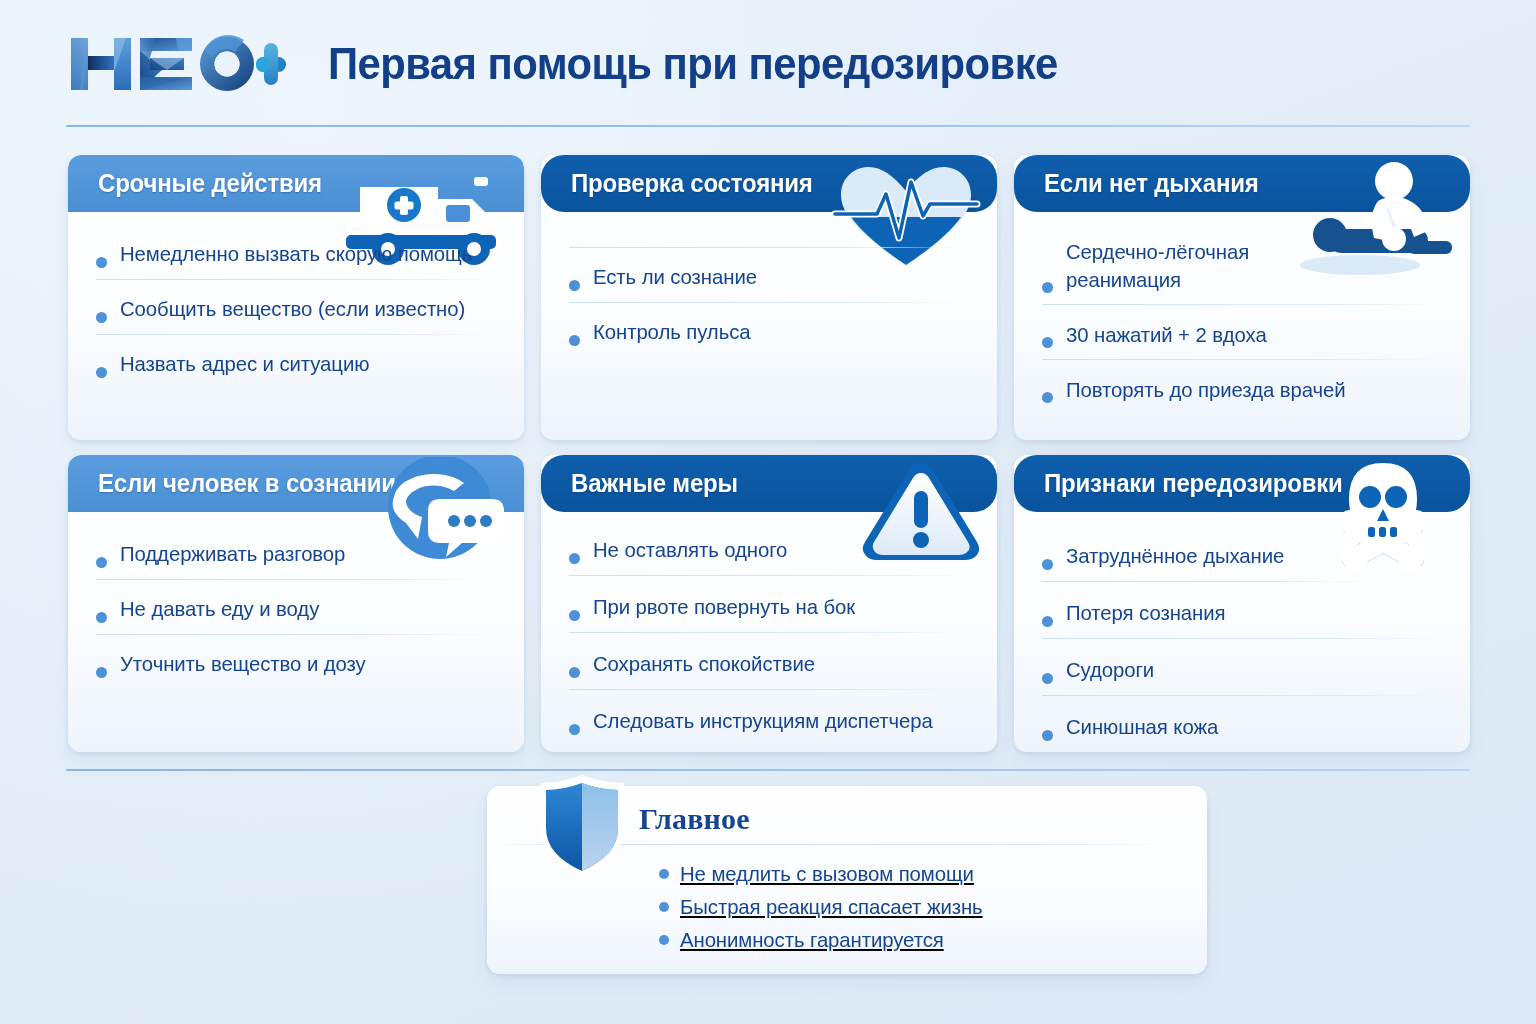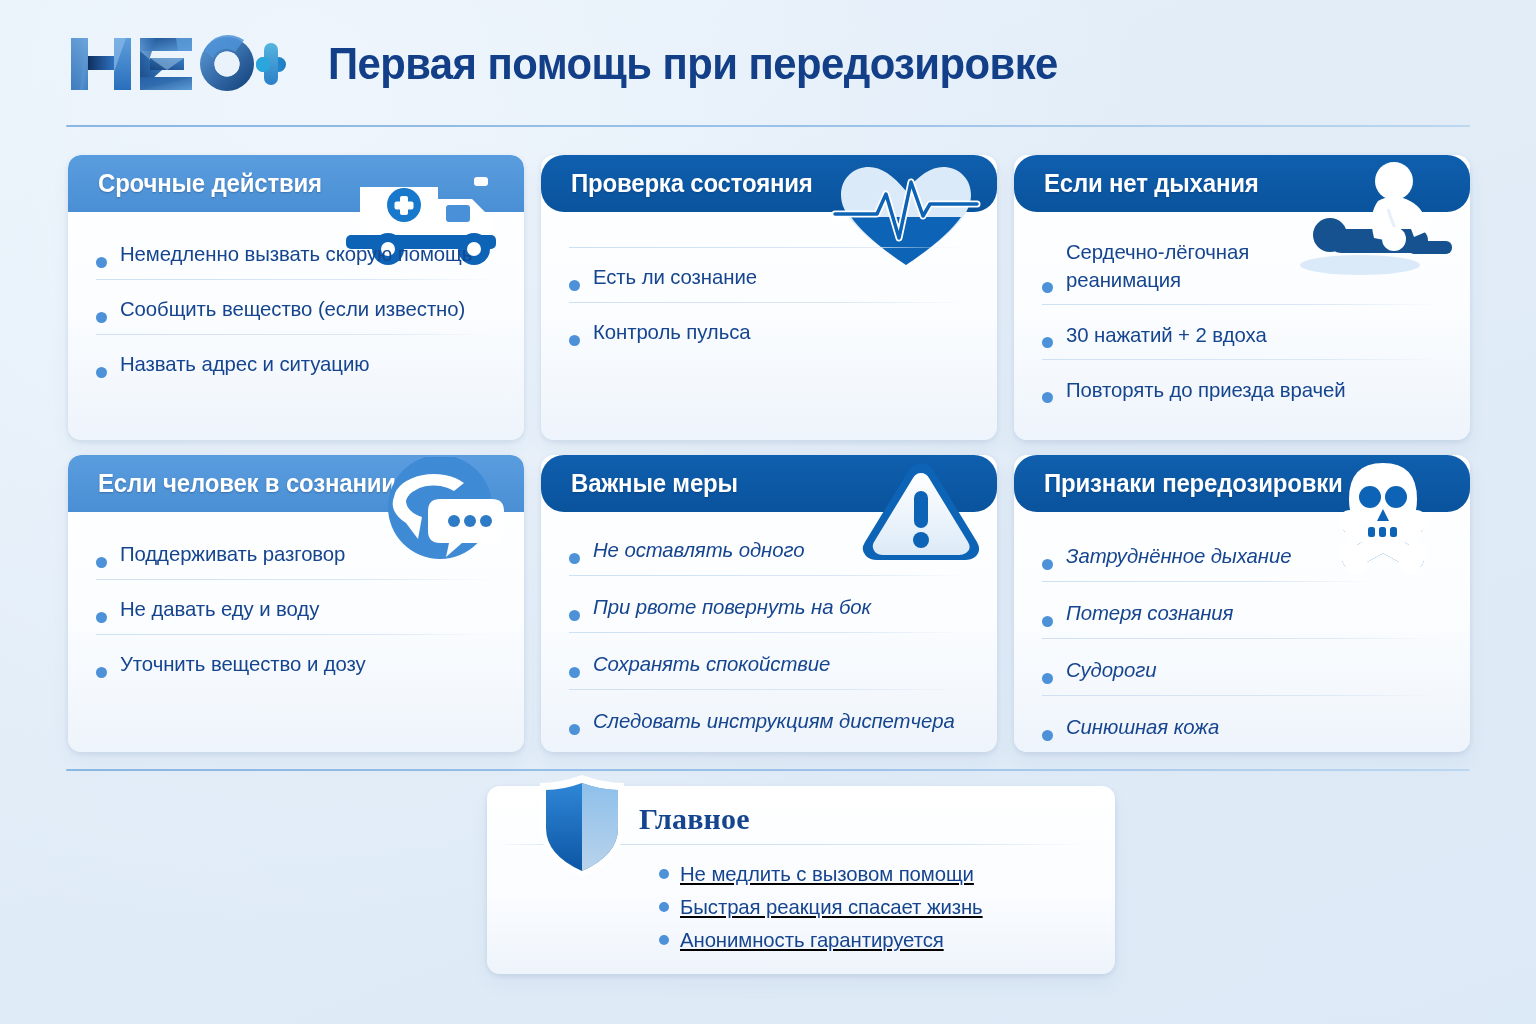--- a/index.html
+++ b/index.html
@@ -161,28 +161,28 @@
     transform: scaleX(0.97);
     transform-origin: left top;
   }
 
   .row-sep {
     height: 1px;
     background: linear-gradient(90deg, #cfe0f2 0%, #dbe8f5 70%, rgba(219,232,245,0) 100%);
     margin: 11px 4px 11px 0;
   }
 
-  .body-pad-3 .bullet-row { min-height: 34px; font-style: italic; }
+  .body-pad-3 .bullet-row { min-height: 34px; }
 
   
   .bottom-panel {
     position: absolute;
     left: 487px;
     top: 786px;
-    width: 628px;
+    width: 720px;
     height: 188px;
     border-radius: 13px;
     background: linear-gradient(180deg, #ffffff 0%, #fafcff 60%, #eef4fb 100%);
     box-shadow: 0 2px 5px rgba(30,70,130,0.10), 0 10px 20px rgba(30,70,130,0.05);
   }
 
   .bottom-inner {
     position: relative;
     padding: 16px 30px 0 152px;
   }

